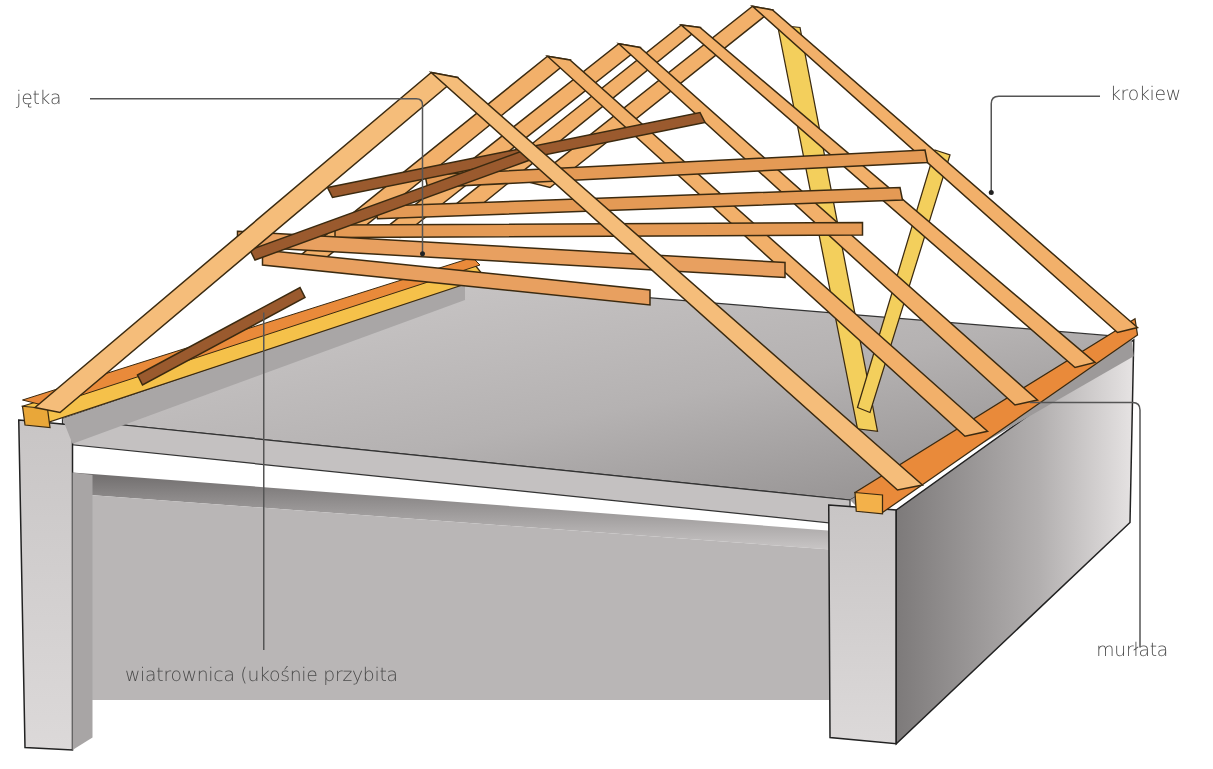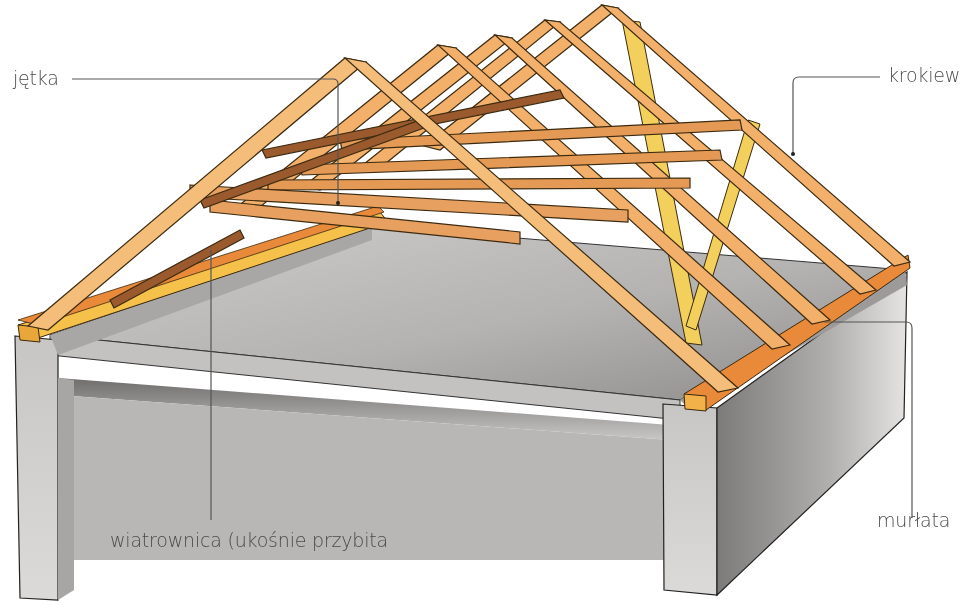--- a/index.html
+++ b/index.html
@@ -1,24 +1,24 @@
 <!DOCTYPE html>
 <html><head>
 <meta charset="utf-8">
 <style>
   html, body { margin: 0; padding: 0; background: #ffffff; }
   body { width: 970px; height: 615px; position: relative; overflow: hidden;
          font-family: "DejaVu Sans", "Liberation Sans", sans-serif; }
   #stage { position: absolute; left: 0; top: 0; width: 970px; height: 615px; }
-  .label { position: absolute; color: #4a4a4a; font-size: 19px; line-height: 25px;
+  .label { position: absolute; color: #4a4a4a; font-size: 15px; line-height: 25px;
            font-family: "DejaVu Sans", sans-serif; font-weight: 300; letter-spacing: -0.2px;
            white-space: nowrap; }
   .label-jetka { left: 13px; top: 66px; }
   .label-krokiew { left: 888px; top: 63px; }
-  .label-wiatrownica { left: 110px; top: 528px; }
+  .label-wiatrownica { left: 100px; top: 528px; }
   .label-murlata { left: 877px; top: 508px; }
   .label-line { display: block; }
 </style>
 </head>
 <body>
 
 <svg id="stage" viewBox="0 0 970 615" width="970" height="615" xmlns="http://www.w3.org/2000/svg">
   <defs>
     <linearGradient id="slabGrad" x1="0" y1="0" x2="1" y2="1">
       <stop offset="0" stop-color="#cfcccc"></stop>

